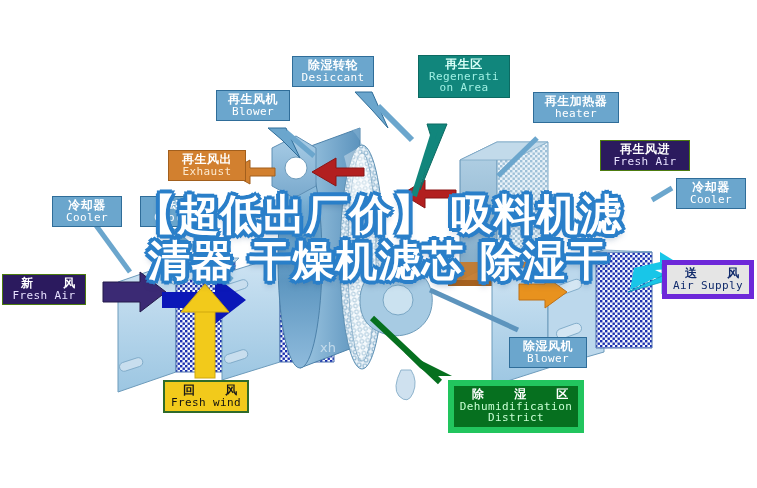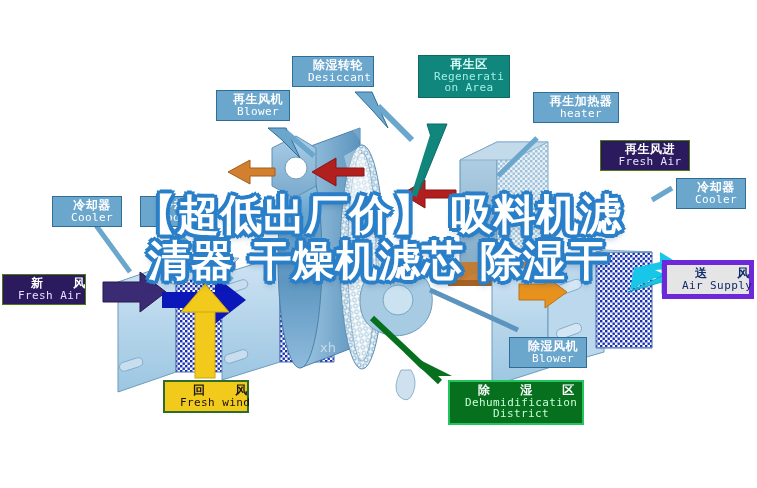--- a/index.html
+++ b/index.html
@@ -2,21 +2,21 @@
 <html><head>
 <meta charset="utf-8">
 <style>
   html,body{margin:0;padding:0;background:#fff;}
   body{width:757px;height:488px;overflow:hidden;
        font-family:"Liberation Serif",serif;}
   #stage{position:relative;width:757px;height:488px;background:#ffffff;overflow:hidden;}
 
   
   .label{position:absolute;box-sizing:border-box;text-align:center;line-height:1.05;
-         padding:2px 5px 3px 15px;white-space:nowrap;z-index:40;}
+         padding:2px 5px 3px 5px;white-space:nowrap;z-index:40;}
   .label .cn{display:block;font-family:"DejaVu Sans","Liberation Sans",sans-serif;
              font-weight:700;font-size:12px;letter-spacing:.5px;}
   .label .en{display:block;font-family:"DejaVu Sans Mono","Liberation Mono",monospace;
              font-size:11px;letter-spacing:.4px;}
 
   
   .lbl-blue{background:#6ba6cd;border:1px solid #2f6d99;}
   .lbl-blue .cn{color:#ffffff;}
   .lbl-blue .en{color:#ffffff;}
 
@@ -25,21 +25,21 @@
   .lbl-teal .en{color:#9ff0e4;}
 
   .lbl-orange{background:#d2802f;border:1px solid #a25f1d;}
   .lbl-orange .cn{color:#ffffff;}
   .lbl-orange .en{color:#fde9cf;}
 
   .lbl-purple{background:#2b1a5e;border:1px solid #4d7c0f;}
   .lbl-purple .cn{color:#ffffff;}
   .lbl-purple .en{color:#e7e1ff;}
 
-  .lbl-green{background:#06701f;border:2px solid #22c55e;}
+  .lbl-green{background:#06701f;border:6px solid #22c55e;}
   .lbl-green .cn{color:#ffffff;}
   .lbl-green .en{color:#c9ffd4;}
 
   .lbl-yellow{background:#f2ca1b;border:2px solid #2f6b2a;}
   .lbl-yellow .cn{color:#1a1a1a;}
   .lbl-yellow .en{color:#111111;}
 
   .lbl-cyan{background:#e5e5e5;border:5px solid #6d28d9;}
   .lbl-cyan .cn{color:#102a6b;}
   .lbl-cyan .en{color:#102a6b;}
@@ -263,20 +263,24 @@
   <div class="label lbl-purple" style="left:600px;top:140px;width:90px;">
     <span class="cn">再生风进</span>
     <span class="en">Fresh Air</span>
   </div>
 
   <div class="label lbl-blue" style="left:676px;top:178px;width:70px;">
     <span class="cn">冷却器</span>
     <span class="en">Cooler</span>
   </div>
 
+  <div class="label lbl-orange" style="left:168px;top:150px;width:78px;">
+    <span class="cn">再生风出</span>
+    <span class="en">Exhaust</span>
+  </div>
 
   <div class="label lbl-blue" style="left:52px;top:196px;width:70px;">
     <span class="cn">冷却器</span>
     <span class="en">Cooler</span>
   </div>
 
   <div class="label lbl-blue" style="left:140px;top:196px;width:70px;">
     <span class="cn">冷却器</span>
     <span class="en">Cooler</span>
   </div>

